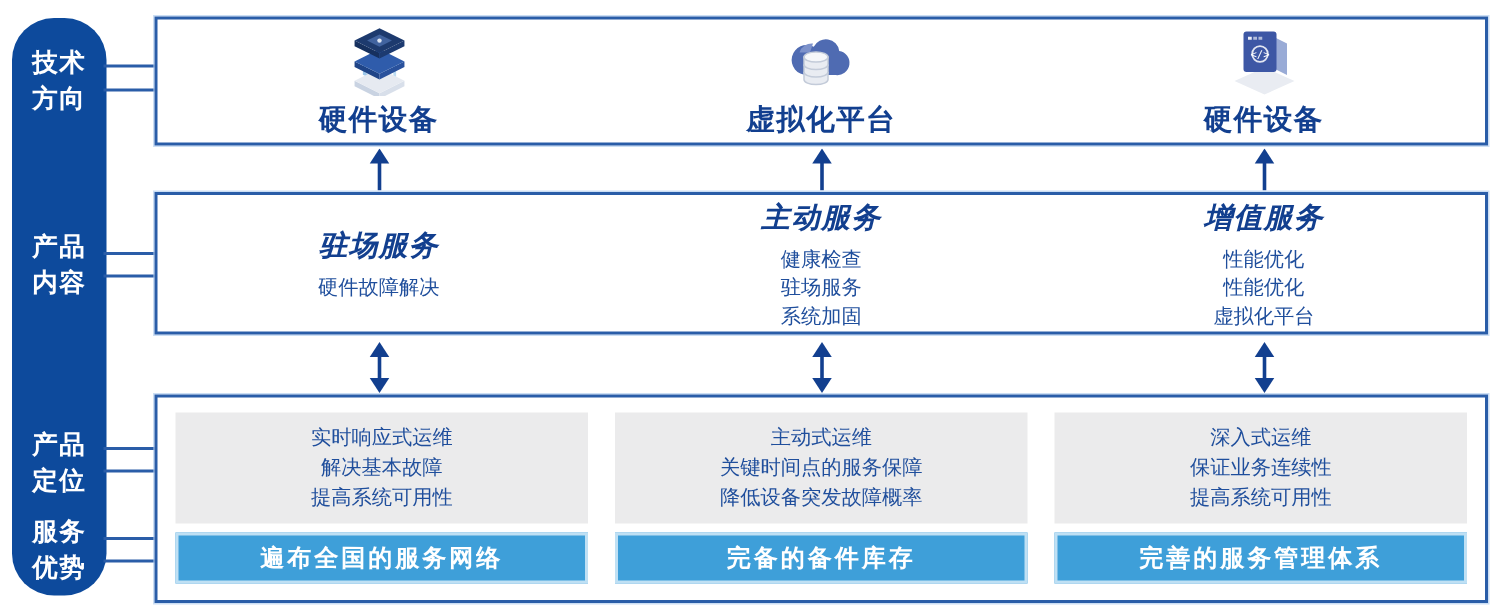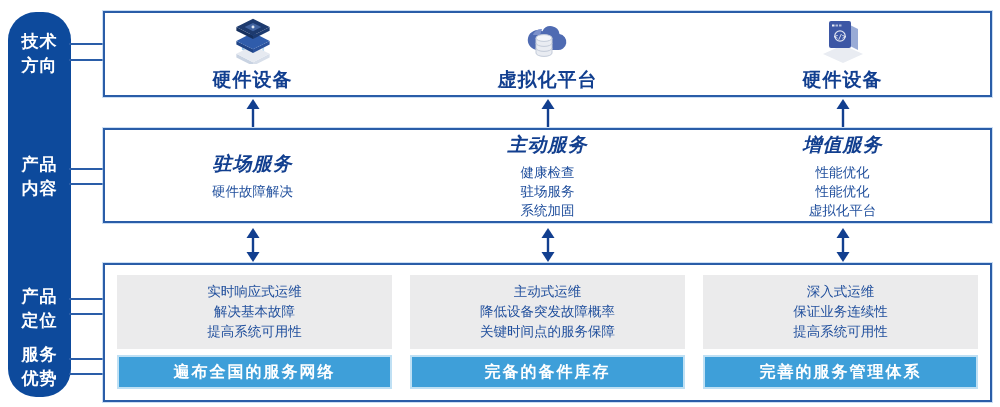--- a/index.html
+++ b/index.html
@@ -206,22 +206,22 @@
       <div class="panel">
         <div class="panel-line">实时响应式运维</div>
         <div class="panel-line">解决基本故障</div>
         <div class="panel-line">提高系统可用性</div>
       </div>
       <div class="bar">遍布全国的服务网络</div>
     </div>
     <div class="pillar">
       <div class="panel">
         <div class="panel-line">主动式运维</div>
+        <div class="panel-line">关键时间点的服务保障</div>
         <div class="panel-line">降低设备突发故障概率</div>
-        <div class="panel-line">关键时间点的服务保障</div>
       </div>
       <div class="bar">完备的备件库存</div>
     </div>
     <div class="pillar">
       <div class="panel">
         <div class="panel-line">深入式运维</div>
         <div class="panel-line">保证业务连续性</div>
         <div class="panel-line">提高系统可用性</div>
       </div>
       <div class="bar">完善的服务管理体系</div>

